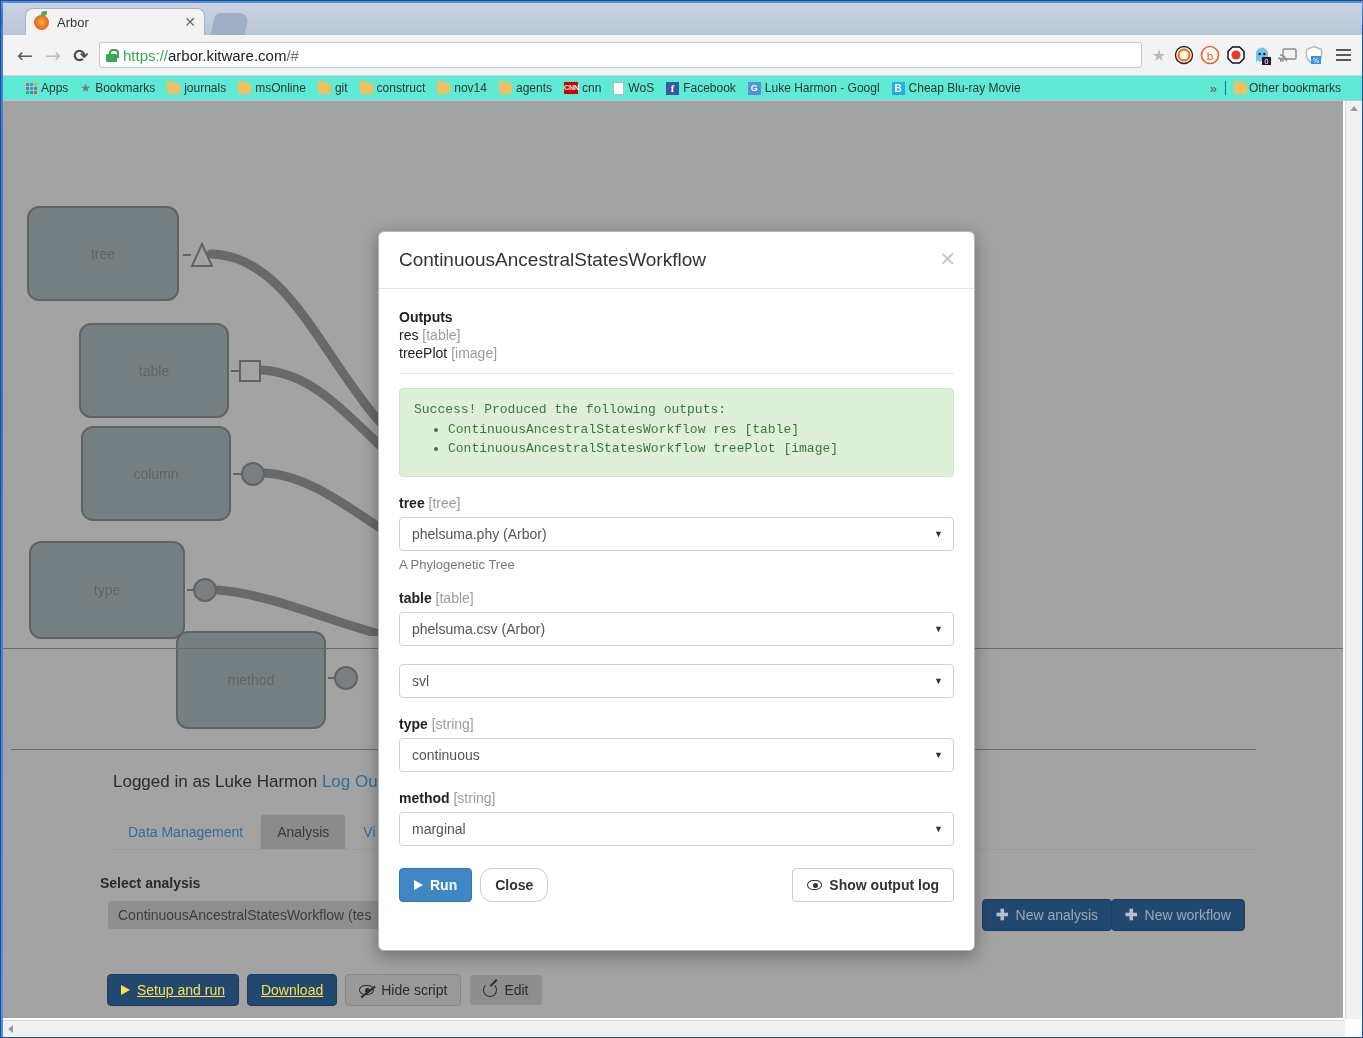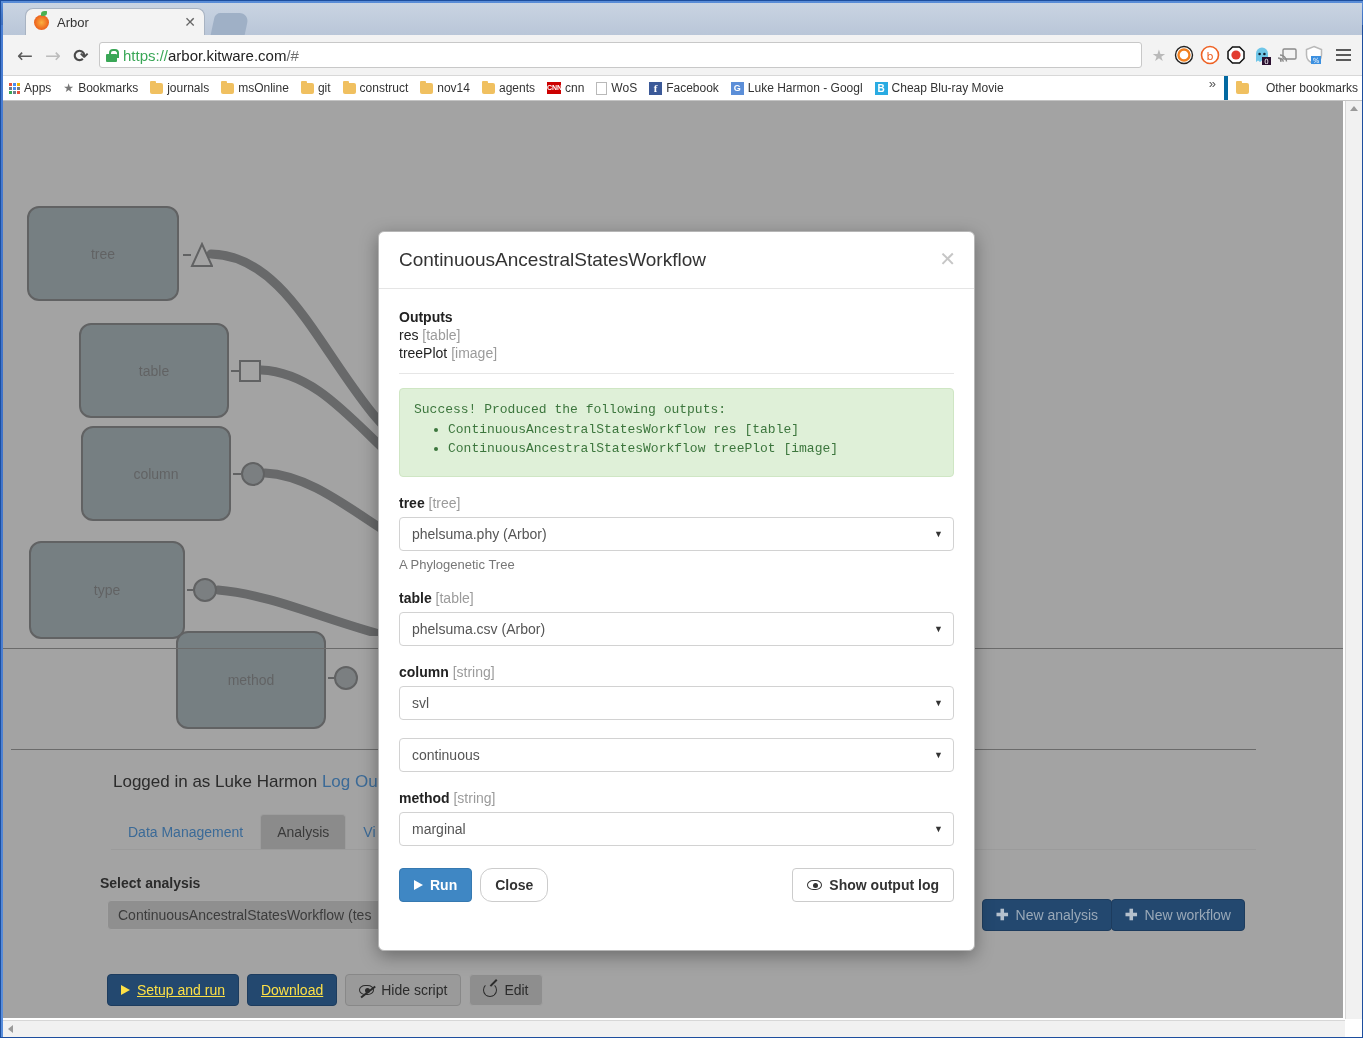--- a/index.html
+++ b/index.html
@@ -115,22 +115,22 @@
   .ext-icons { display: flex; align-items: center; gap: 6px; padding-left: 4px; }
   .ext { width: 20px; height: 20px; position: relative; }
   .menu-btn {
     width: 22px; height: 22px; margin-left: 8px;
     display: flex; flex-direction: column; justify-content: center; gap: 3px; align-items: center;
   }
   .menu-btn i { display: block; width: 15px; height: 2px; background: #5a5a5a; }
 
   #bookmarkbar {
     position: absolute; left: 0; top: 73px; width: 100%; height: 25px;
-    background: #ffffff; border-bottom: 1px solid #c4c4c4;
-    display: flex; padding: 0 0; font-size: 12px; color: #333;
+    background: #5eead4; border-bottom: 1px solid #c4c4c4;
+    display: flex; align-items: center; padding: 0 17px; font-size: 12px; color: #333;
     white-space: nowrap; overflow: hidden;
   }
   .bm { display: flex; align-items: center; gap: 4px; padding: 0 6px; flex: none; }
   .bm-label { font-size: 12px; color: #333; }
   .apps-grid {
     width: 11px; height: 11px; display: grid; grid-template-columns: repeat(3,3px);
     grid-template-rows: repeat(3,3px); gap: 1px;
   }
   .apps-grid i { background: #6f7b8c; display: block; }
   .apps-grid i:nth-child(1){background:#e8533b}
@@ -151,21 +151,21 @@
   .fav-cnn { width: 14px; height: 12px; background: #cc0000; color: #fff;
     font-size: 7px; line-height: 12px; text-align: center; font-weight: bold; flex:none;}
   .fav-doc { width: 11px; height: 13px; background: #fff; border: 1px solid #b9b9b9; flex:none;}
   .fav-fb { width: 13px; height: 13px; background: #3b5998; color:#fff; font-weight:bold;
     font-size: 11px; line-height: 13px; text-align:center; font-family:"Liberation Serif",serif; flex:none;}
   .fav-g { width: 13px; height: 13px; background:#5b8ed8; color:#fff; font-size:9px;
     line-height:13px; text-align:center; font-weight:bold; flex:none;}
   .fav-b { width: 13px; height: 13px; background:#29abe2; color:#fff; font-size:10px;
     line-height:13px; text-align:center; font-weight:bold; flex:none;}
   .chev { margin-left: auto; padding: 0 8px; color:#555; font-size: 13px; }
-  .bm-right { display:flex; align-items:center; gap:17px; padding-right:4px; border-left:4px solid #0369a1; padding-left:8px;}
+  .bm-right { display:flex; align-items:center; gap:2px; padding-right:4px; border-left:1px solid #0369a1; padding-left:8px;}
 
   
   #viewport {
     position: absolute; left: 0; top: 98px; width: 1359px; height: 936px;
     background: #fff; overflow: hidden;
   }
   #page {
     position: absolute; left: 0; top: 0; width: 1340px; height: 917px;
     background: #fff; overflow: hidden;
   }
@@ -645,31 +645,31 @@
                 <span>table</span>
                 <span class="muted">[table]</span>
               </div>
               <div class="sel">
                 <span>phelsuma.csv (Arbor)</span>
                 <span class="caret">▼</span>
               </div>
             </div>
 
             <div class="field">
-              <div class="field-label">
-                <span>column</span>
-                <span class="muted">[string]</span>
-              </div>
               <div class="sel">
                 <span>svl</span>
                 <span class="caret">▼</span>
               </div>
             </div>
 
             <div class="field">
+              <div class="field-label">
+                <span>type</span>
+                <span class="muted">[string]</span>
+              </div>
               <div class="sel">
                 <span>continuous</span>
                 <span class="caret">▼</span>
               </div>
             </div>
 
             <div class="field">
               <div class="field-label">
                 <span>method</span>
                 <span class="muted">[string]</span>

